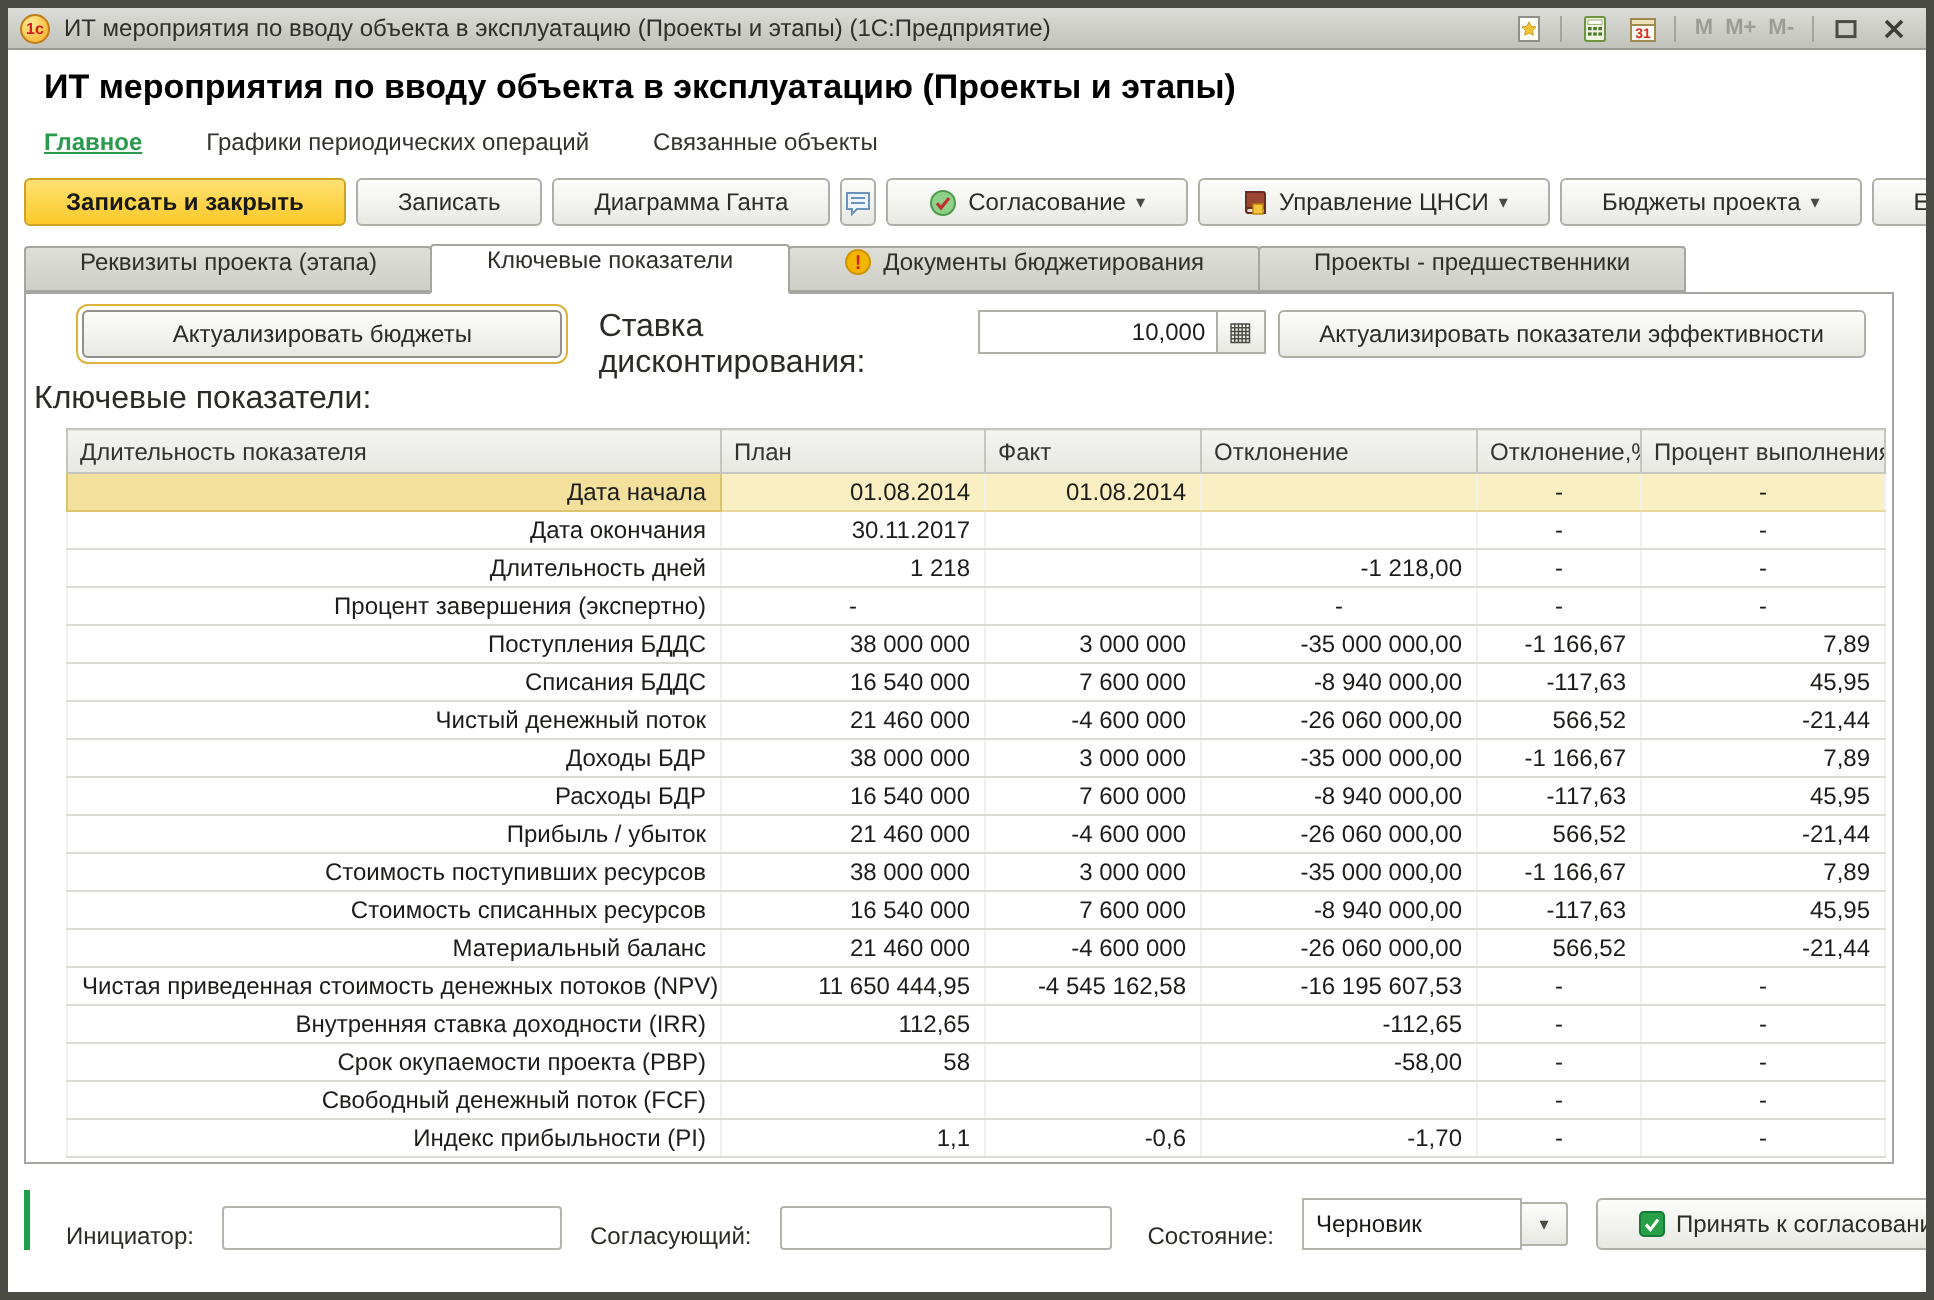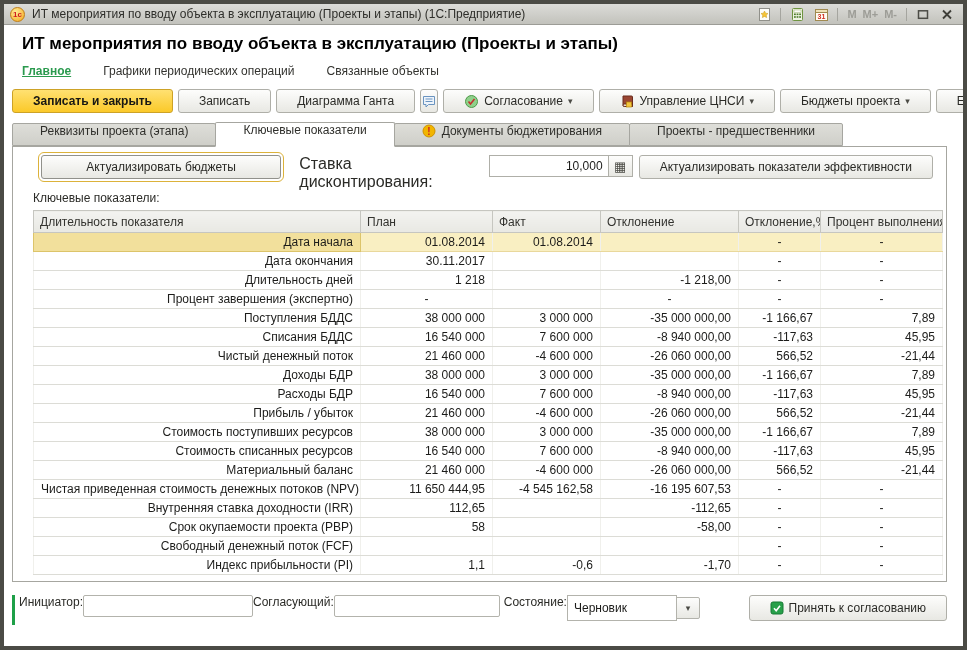--- a/index.html
+++ b/index.html
@@ -40,31 +40,31 @@
 
   
   .panel{position:relative;z-index:1;margin:0 16px 0 8px;height:436px;border:1px solid #a6a6a0;background:#fff}
   .panel-actions{display:flex;align-items:flex-start;margin:8px 13px 0 28px;height:26px}
   .btn.main-action{width:250px;justify-content:center;border-color:#91918b;outline:1px solid #dcb23a;outline-offset:2px}
   .pa-label{font-size:16px;color:#2b2b27;margin-left:18px}
   .num-group{display:flex;margin-left:8px}
   .num-input{width:120px;height:22px;border:1px solid #afafa8;background:#fff;display:flex;align-items:center;justify-content:flex-end;padding:0 5px;font-size:12px;color:#1c1c1a}
   .calc-btn{width:24px;height:22px;border:1px solid #afafa8;border-left:none;background:linear-gradient(#fdfdfc,#e8e8e3);display:flex;align-items:center;justify-content:center;font-size:13px;color:#4c4c46;cursor:pointer}
   .btn.eff{margin-left:6px}
-  .tbl-caption{font-size:12px;color:#2b2b27;margin:10px 0 5px 20px}
+  .tbl-caption{font-size:16px;color:#2b2b27;margin:10px 0 5px 4px}
   .tbl-wrap{margin:0 13px 0 20px}
   table{border-collapse:collapse;table-layout:fixed;width:909px;font-size:12px;border:1px solid #9f9f99}
   thead th{height:22px;background:linear-gradient(#f3f3f0,#e8e8e3);border:1px solid #c6c6c0;font-weight:normal;text-align:left;padding:0 6px;color:#33332f;white-space:nowrap;overflow:hidden}
   tbody td{height:19px;border-bottom:1px solid #dcdcd6;border-left:1px solid #f0f0ec;border-right:1px solid #f0f0ec;padding:0 7px;white-space:nowrap;overflow:hidden;color:#1c1c1a}
   td.l{text-align:right}td.r{text-align:right}td.c{text-align:center}
   tr.selected td{background:#f9efc2;border-bottom-color:#e9d89c}
   tr.selected td.sel-cell{background:#f2e09c;border:1px solid #dcc46a}
 
   
-  .footer{display:flex;align-items:flex-start;margin:13px 16px 0 8px;gap:0}
+  .footer{display:flex;align-items:flex-end;margin:13px 16px 0 8px;gap:14px}
   .green-bar{flex:none;width:3px;height:30px;background:#1ea048;margin-right:4px}
   .f-label{font-size:12px;color:#2b2b27;white-space:nowrap}
   .f-input{height:22px;border:1px solid #b3b3ac;border-radius:2px;background:#fff}
   .f-input.initiator{width:170px}
   .f-input.approver{width:166px}
   .combo{display:flex;align-items:center}
   .combo-field{width:110px;height:26px;border:1px solid #b3b3ac;background:#fff;display:flex;align-items:center;padding:0 6px;font-size:12px;color:#1c1c1a}
   .combo-btn{width:24px;height:22px;margin-left:-1px;border:1px solid #b3b3ac;border-radius:0 2px 2px 0;background:linear-gradient(#fdfdfc,#e8e8e3);display:flex;align-items:center;justify-content:center;cursor:pointer}
   .btn.accept{margin-left:auto;height:26px}
   svg{display:block}

